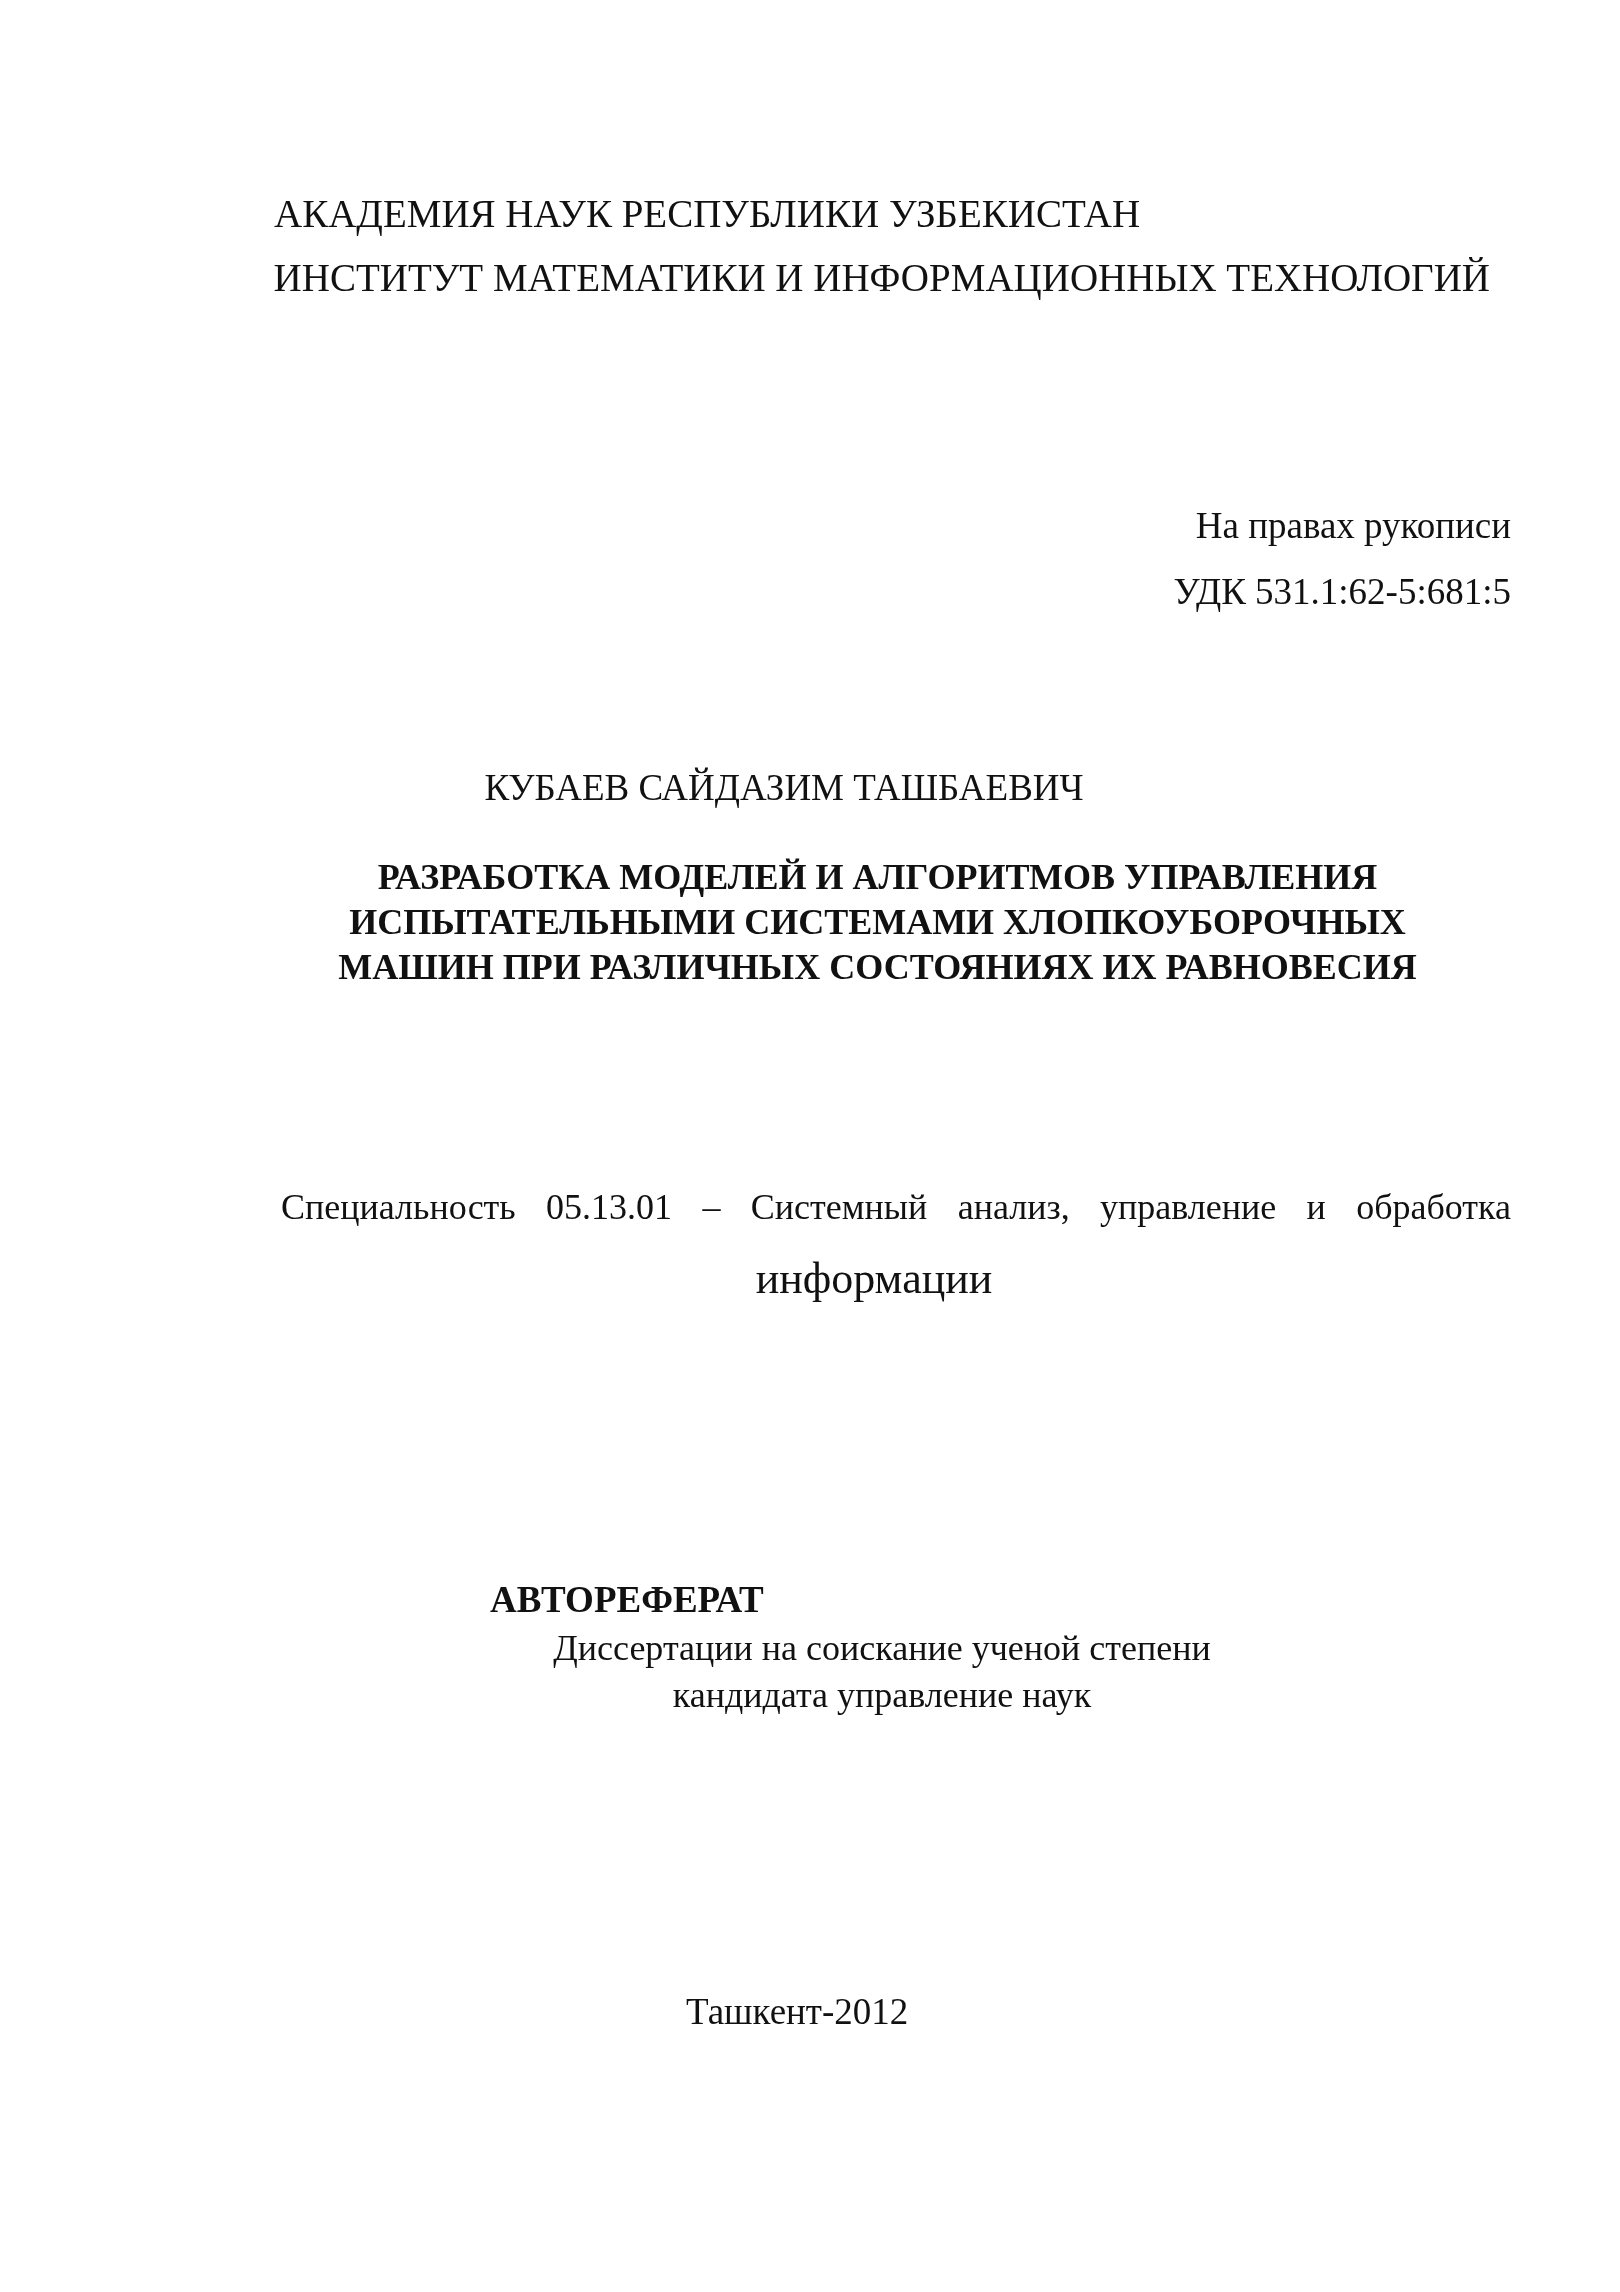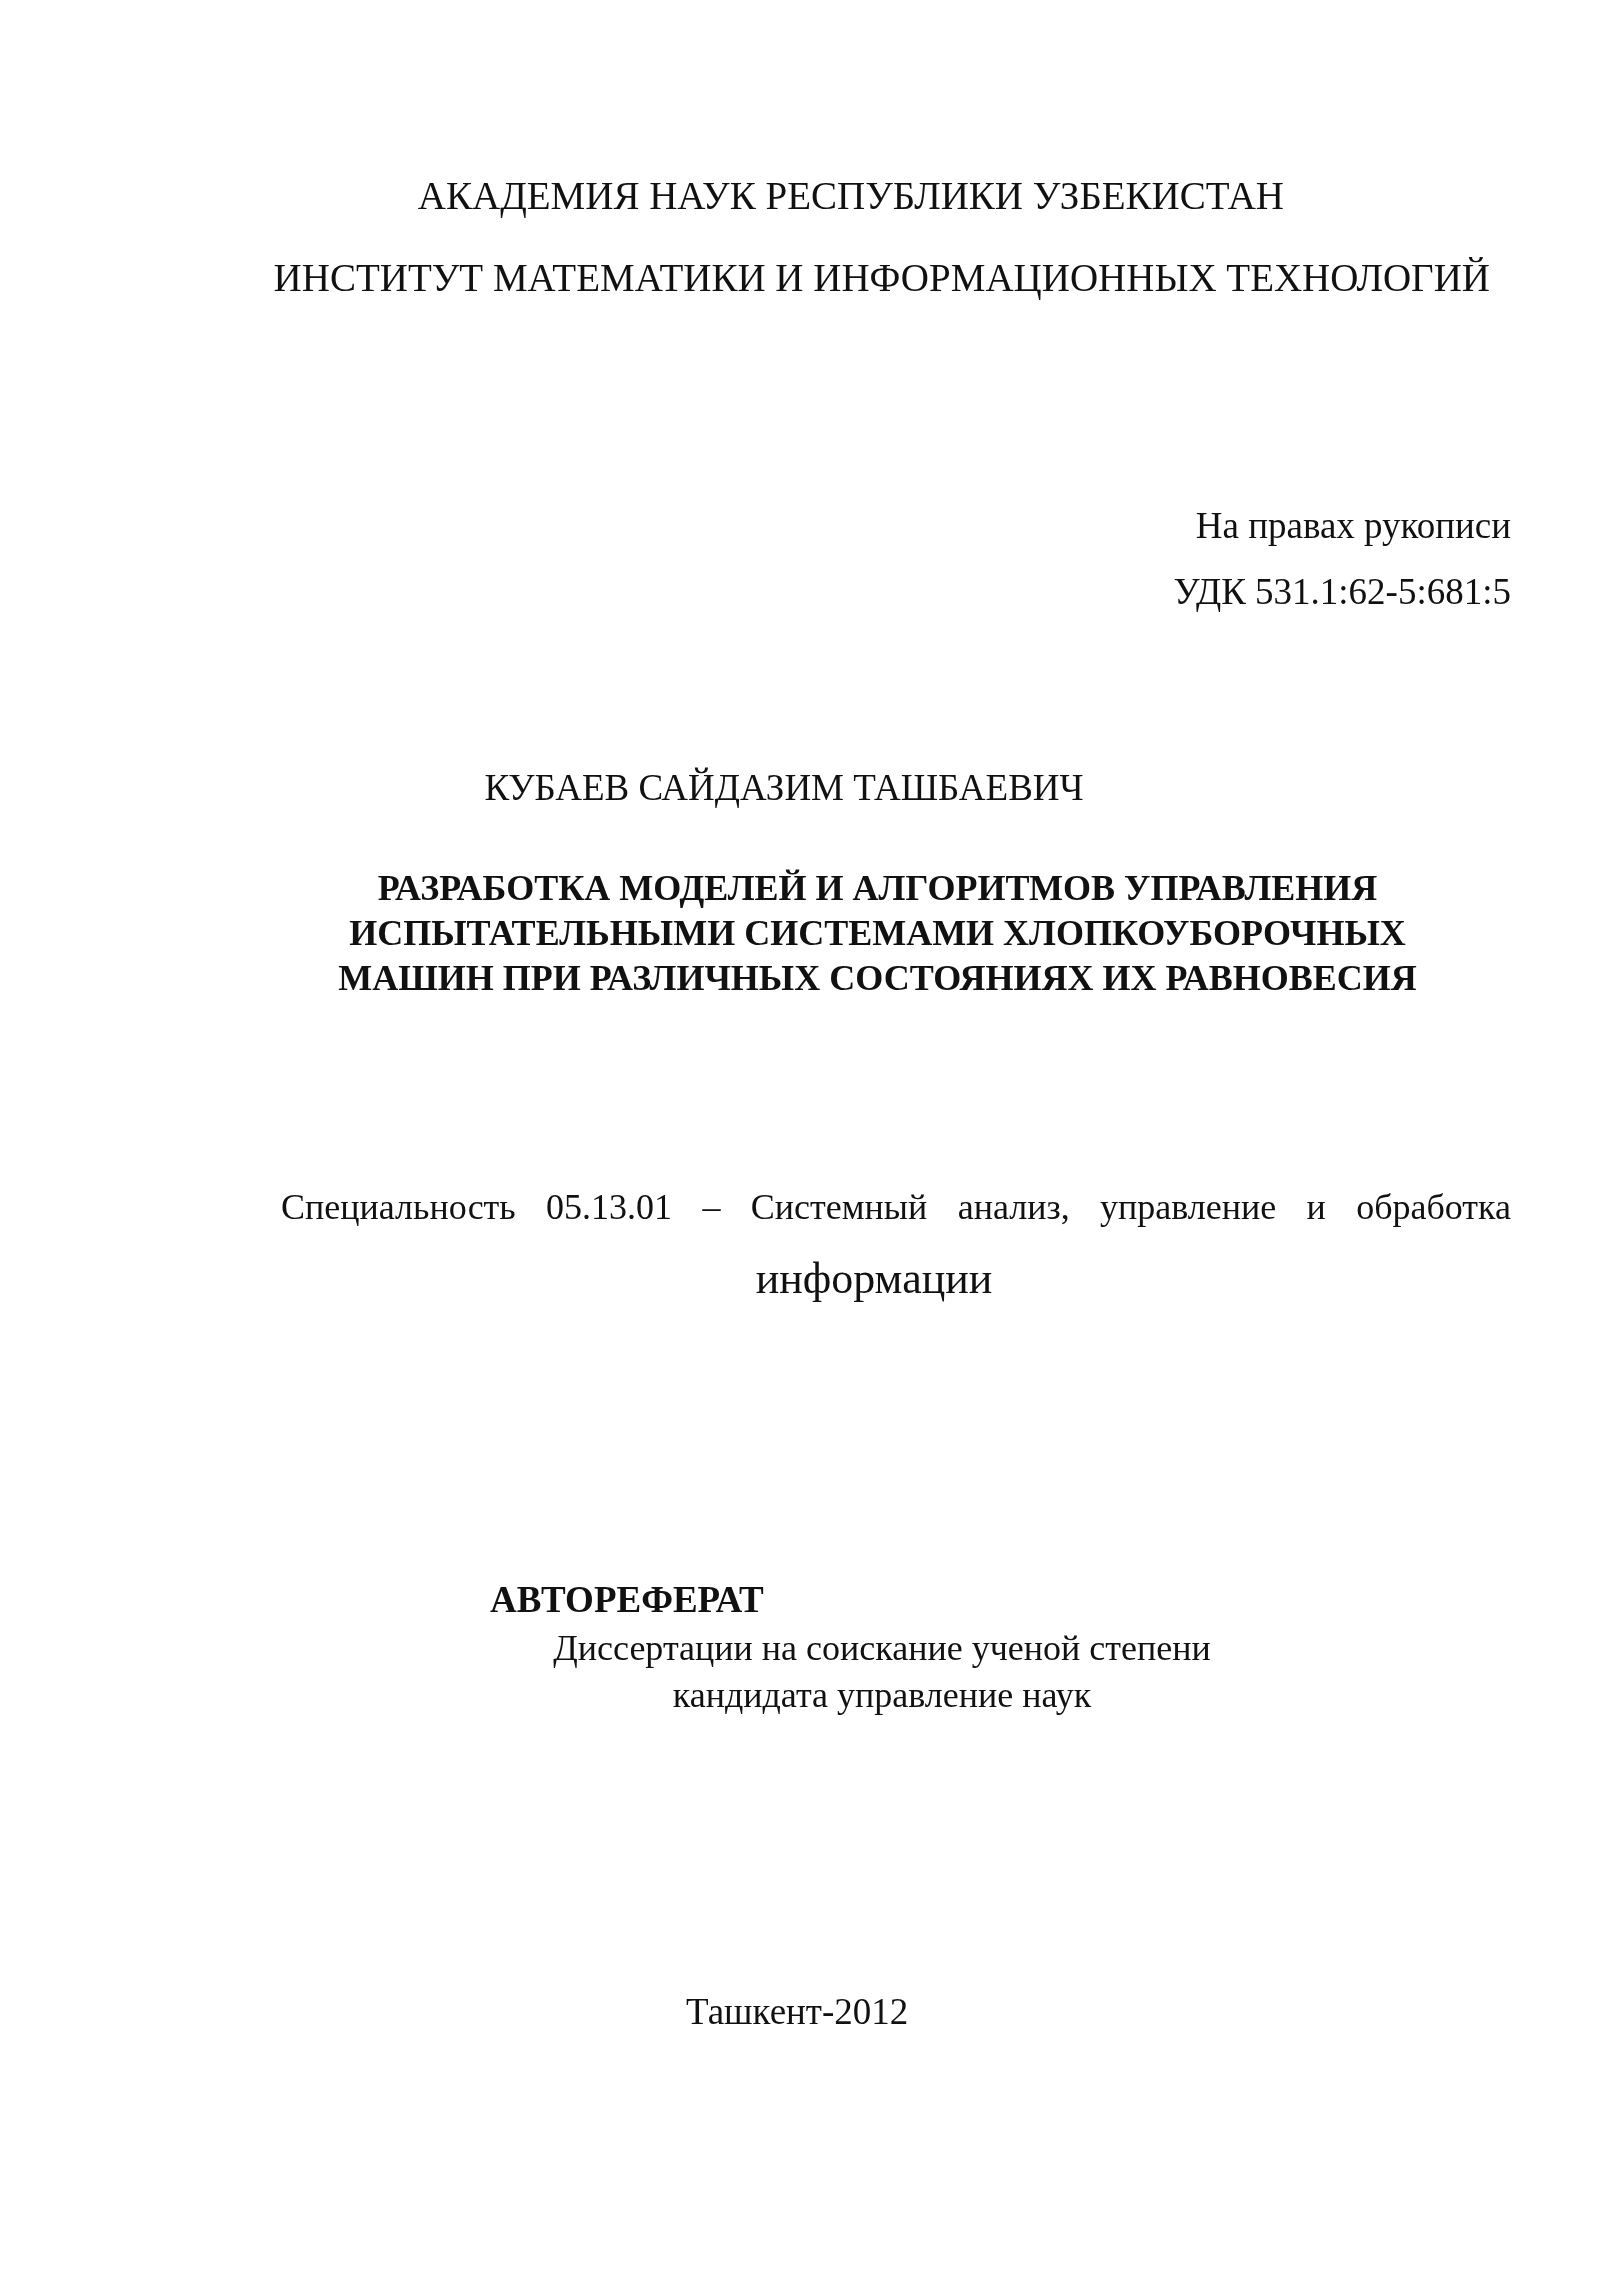--- a/index.html
+++ b/index.html
@@ -14,29 +14,29 @@
       overflow: hidden;
       font-family: "Liberation Serif", "DejaVu Serif", serif;
       color: #111111;
     }
     .line {
       position: absolute;
       white-space: nowrap;
       line-height: 1;
     }
 
-    #org1 { top: 176px; left: 274px; width: 1010px; text-align: right; font-size: 39px; }
+    #org1 { top: 194px; left: 274px; width: 1010px; text-align: left; font-size: 39px; }
     #org2 { top: 258px; left: 265px; width: 1225px; text-align: right; font-size: 39px; }
 
     #rights { top: 507px; right: 109px; font-size: 37px; text-align: right; margin-left: 16px; }
     #udk { top: 573px; right: 109px; font-size: 37px; text-align: right; }
 
     #author { top: 769px; left: 294px; width: 980px; text-align: center; font-size: 37px; }
 
-    .title-line { font-size: 36px; font-weight: bold; text-align: center; left: 265px; width: 1225px; margin-top: 11px; }
+    .title-line { font-size: 36px; font-weight: bold; text-align: center; left: 265px; width: 1225px; }
     #t1 { top: 859px; }
     #t2 { top: 904px; }
     #t3 { top: 949px; }
 
     #spec1 {
       top: 1189px; left: 281px; width: 1230px;
       font-size: 36px; text-align: justify; text-align-last: justify;
     }
     #spec2 { top: 1257px; left: 482px; width: 784px; text-align: center; font-size: 44px; }
 

